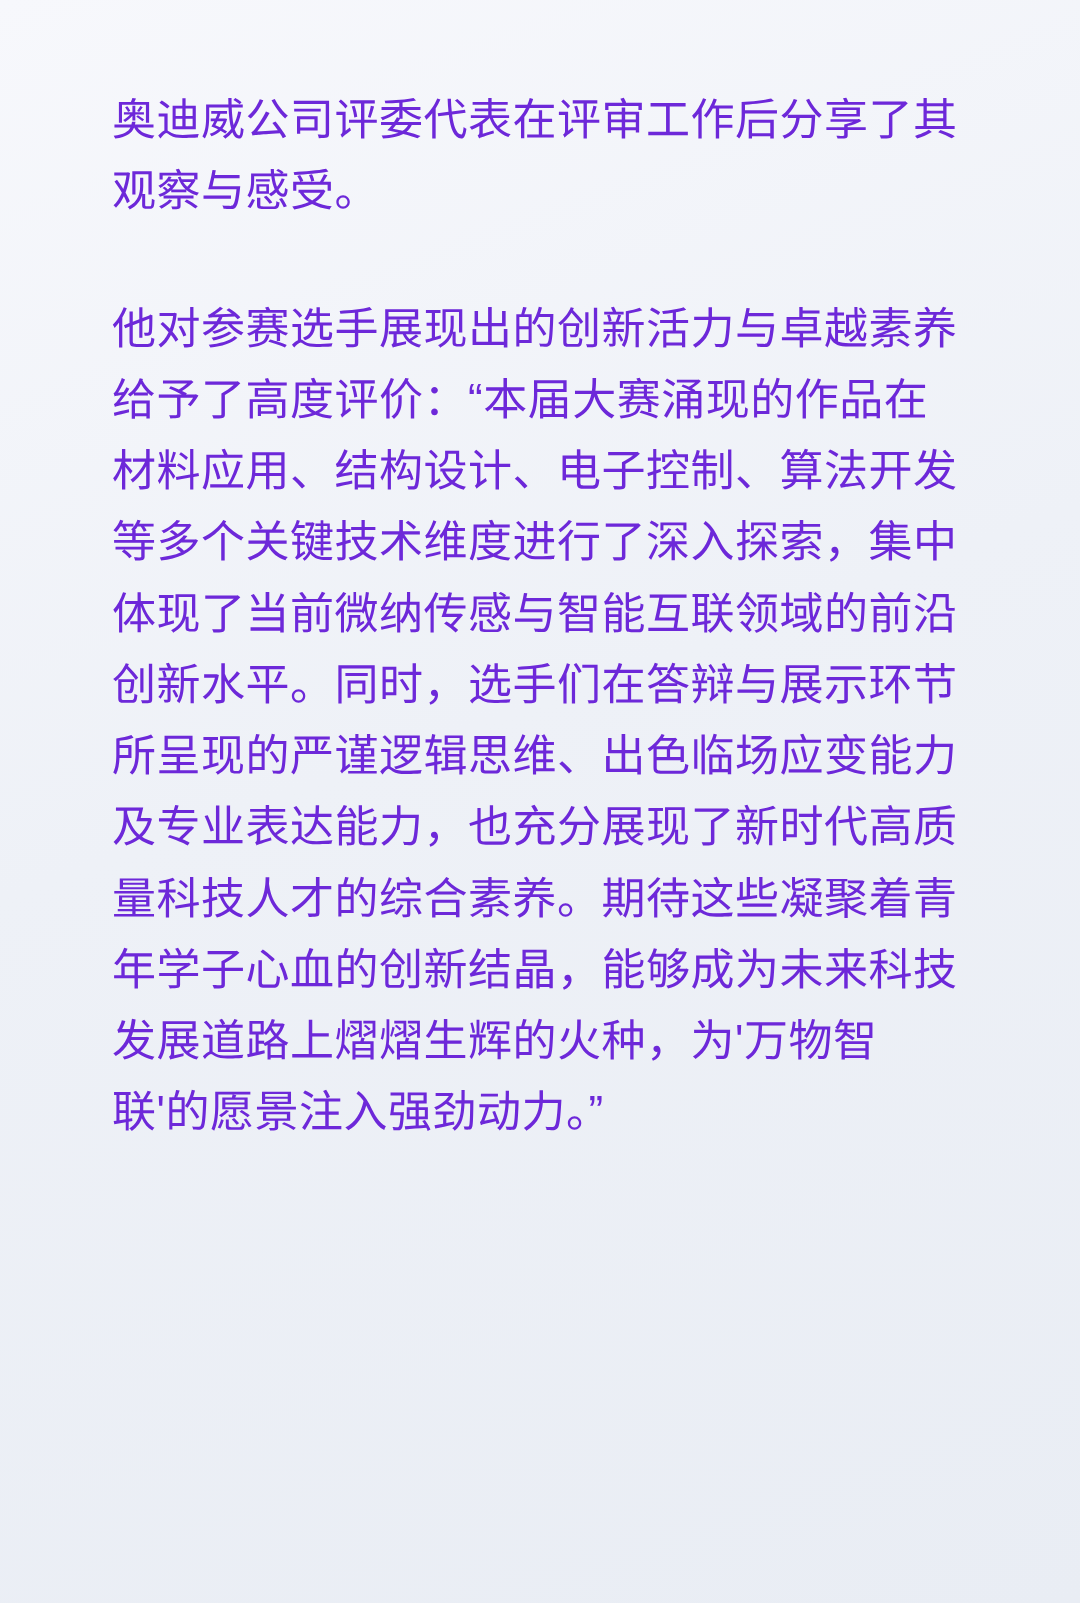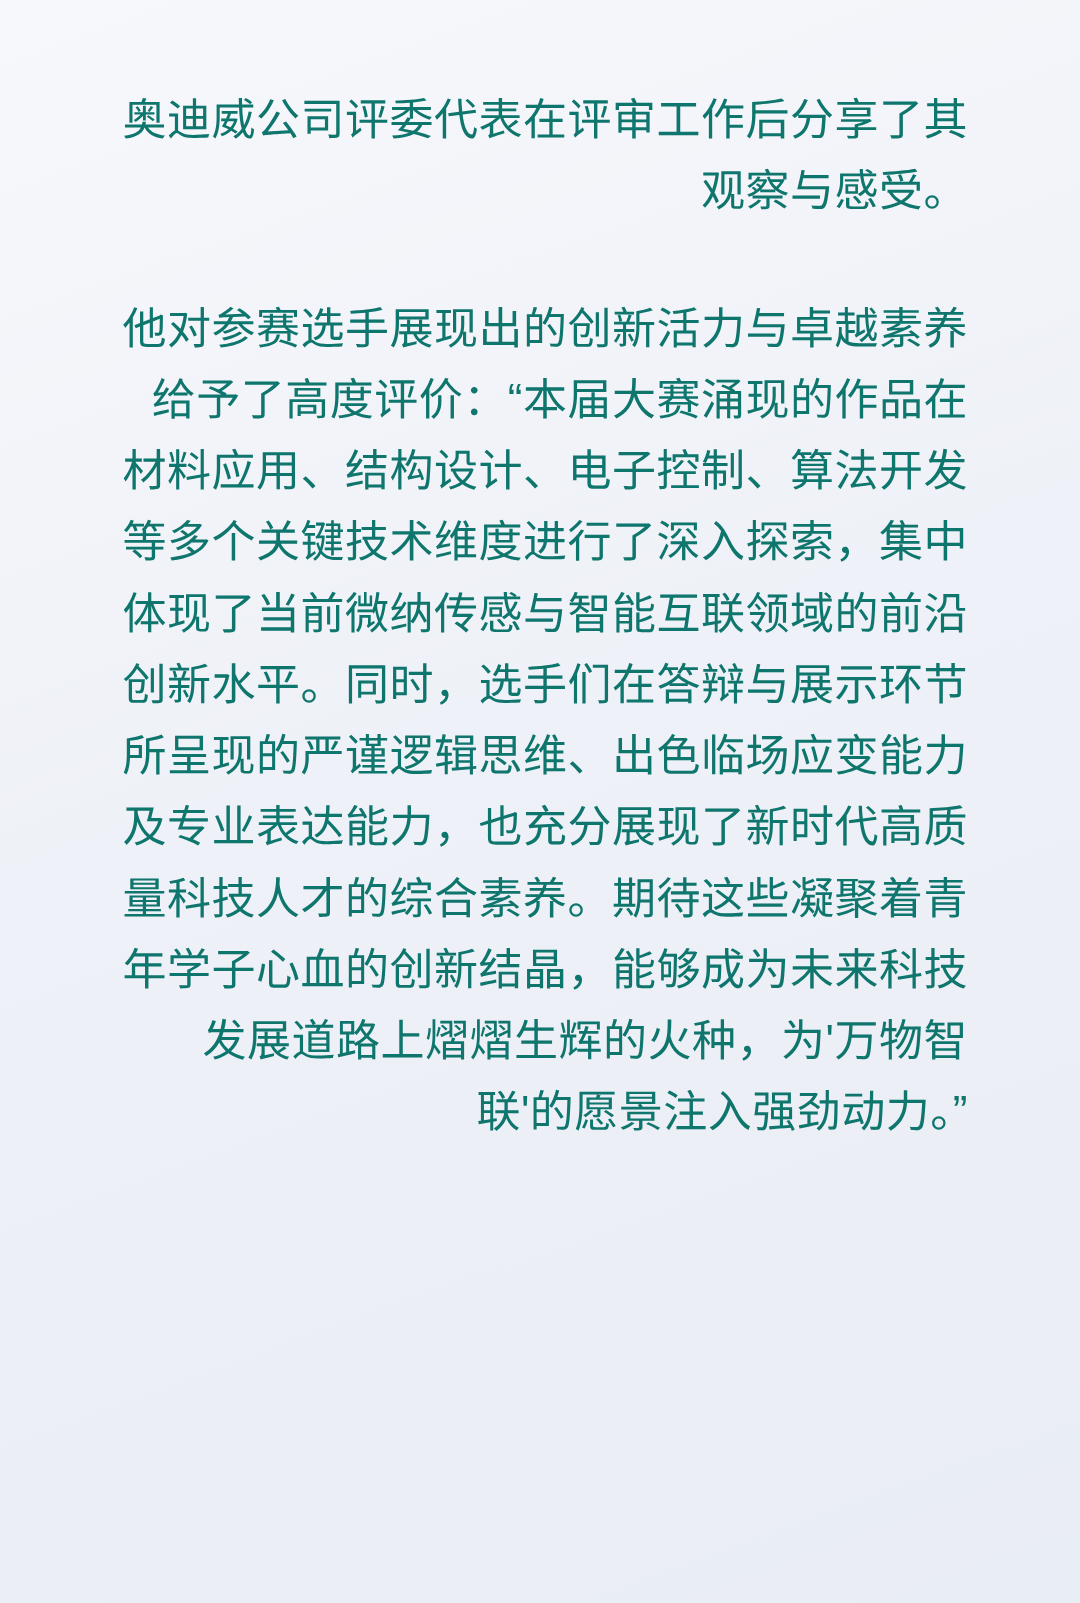--- a/index.html
+++ b/index.html
@@ -18,26 +18,26 @@
     width: 1080px;
     height: 1603px;
     box-sizing: border-box;
     padding: 84px 112px 0 112px;
   }
   .article {
     display: block;
   }
   .para {
     margin: 0;
-    color: #0f766e;
+    color: #6d28d9;
     font-size: 44px;
     line-height: 1.62;
     letter-spacing: 0.5px;
     font-weight: 400;
-    text-align: right;
+    text-align: left;
     word-break: break-word;
   }
   .para + .para {
     margin-top: 66px;
   }
 </style>
 </head>
 <body>
 
 <div class="page">

